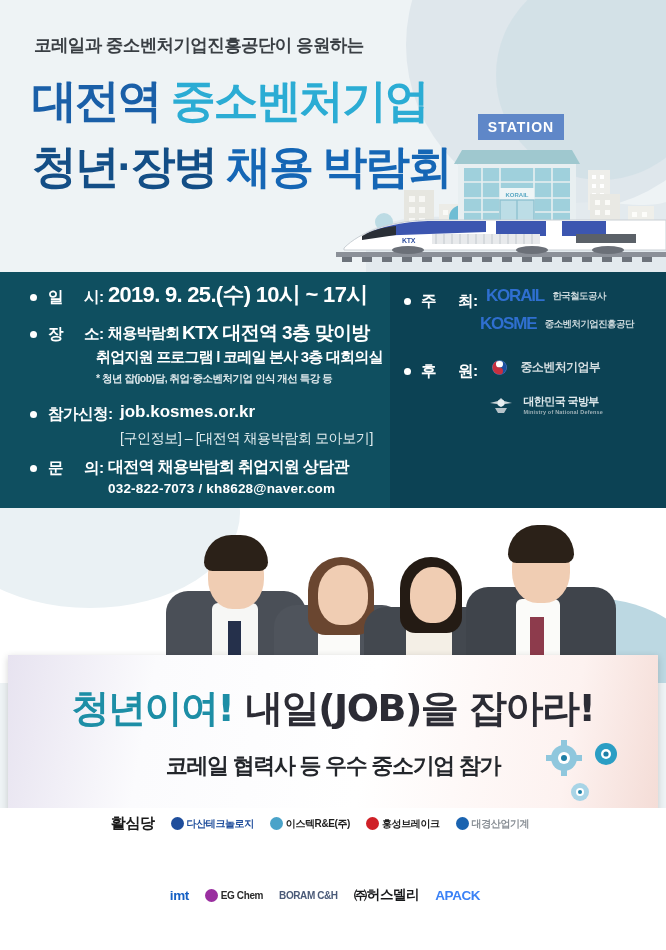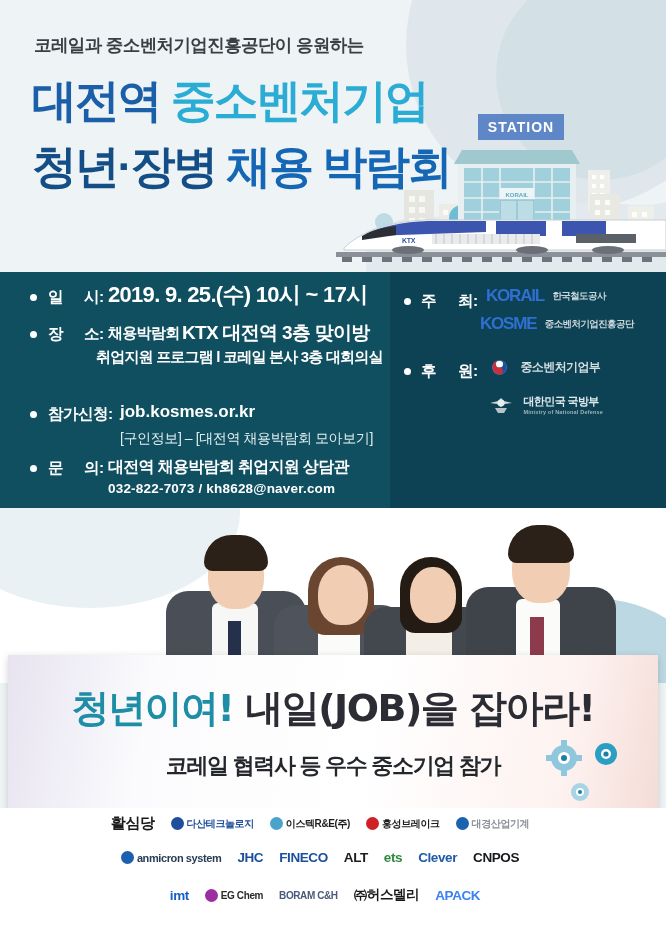--- a/index.html
+++ b/index.html
@@ -238,20 +238,21 @@
     <div class="lbl" style="left:48px; top:15px;">일</div>
     <div class="lbl" style="left:84px; top:15px;">시:</div>
     <div class="val v-date" style="left:108px; top:8px;">2019. 9. 25.(수) 10시 ~ 17시</div>
 
     <div class="bullet" style="left:30px; top:59px;"></div>
     <div class="lbl" style="left:48px; top:52px;">장</div>
     <div class="lbl" style="left:84px; top:52px;">소:</div>
     <div class="val v-place-a" style="left:108px; top:52px;">채용박람회 l</div>
     <div class="val v-place-b" style="left:182px; top:48px;">KTX 대전역 3층 맞이방</div>
     <div class="val v-sub" style="left:96px; top:76px;">취업지원 프로그램 l 코레일 본사 3층 대회의실</div>
+    <div class="val v-note" style="left:96px; top:100px;">* 청년 잡(job)담, 취업·중소벤처기업 인식 개선 특강 등</div>
 
     <div class="bullet" style="left:30px; top:139px;"></div>
     <div class="lbl" style="left:48px; top:132px;">참가신청:</div>
     <div class="val v-url" style="left:120px; top:130px;">job.kosmes.or.kr</div>
     <div class="val v-small" style="left:120px; top:158px;">[구인정보] – [대전역 채용박람회 모아보기]</div>
 
     <div class="bullet" style="left:30px; top:193px;"></div>
     <div class="lbl" style="left:48px; top:186px;">문</div>
     <div class="lbl" style="left:84px; top:186px;">의:</div>
     <div class="val v-ctc" style="left:108px; top:185px;">대전역 채용박람회 취업지원 상담관</div>
@@ -379,44 +380,20 @@
       <div class="clogo sm">
         <span class="cdot" style="background:#cf2027;"></span>
         <span>홍성브레이크</span>
       </div>
       <div class="clogo sm">
         <span class="cdot" style="background:#1a63b0;"></span>
         <span style="color:#8a9096;">대경산업기계</span>
       </div>
     </div>
 
-    <div class="lrow r2">
-      <div class="clogo sm">
-        <span class="cdot" style="background:#1a5fb0;"></span>
-        <span style="color:#2a3b55;font-size:11px;">anmicron system</span>
-      </div>
-      <div class="clogo" style="color:#1a4e9c;">
-        <span>JHC</span>
-      </div>
-      <div class="clogo" style="color:#1b4f9e;">
-        <span>FINECO</span>
-      </div>
-      <div class="clogo" style="color:#1c1c1c;">
-        <span>ALT</span>
-      </div>
-      <div class="clogo" style="color:#2f8a3e;">
-        <span>ets</span>
-      </div>
-      <div class="clogo" style="color:#1e5ba8;">
-        <span>Clever</span>
-      </div>
-      <div class="clogo" style="color:#15181c;">
-        <span>CNPOS</span>
-      </div>
-    </div>
 
     <div class="lrow r3">
       <div class="clogo" style="color:#1560c4;">
         <span>imt</span>
       </div>
       <div class="clogo sm">
         <span class="cdot" style="background:#9a2fa0;"></span>
         <span style="color:#2a2a2a;">EG Chem</span>
       </div>
       <div class="clogo sm">

